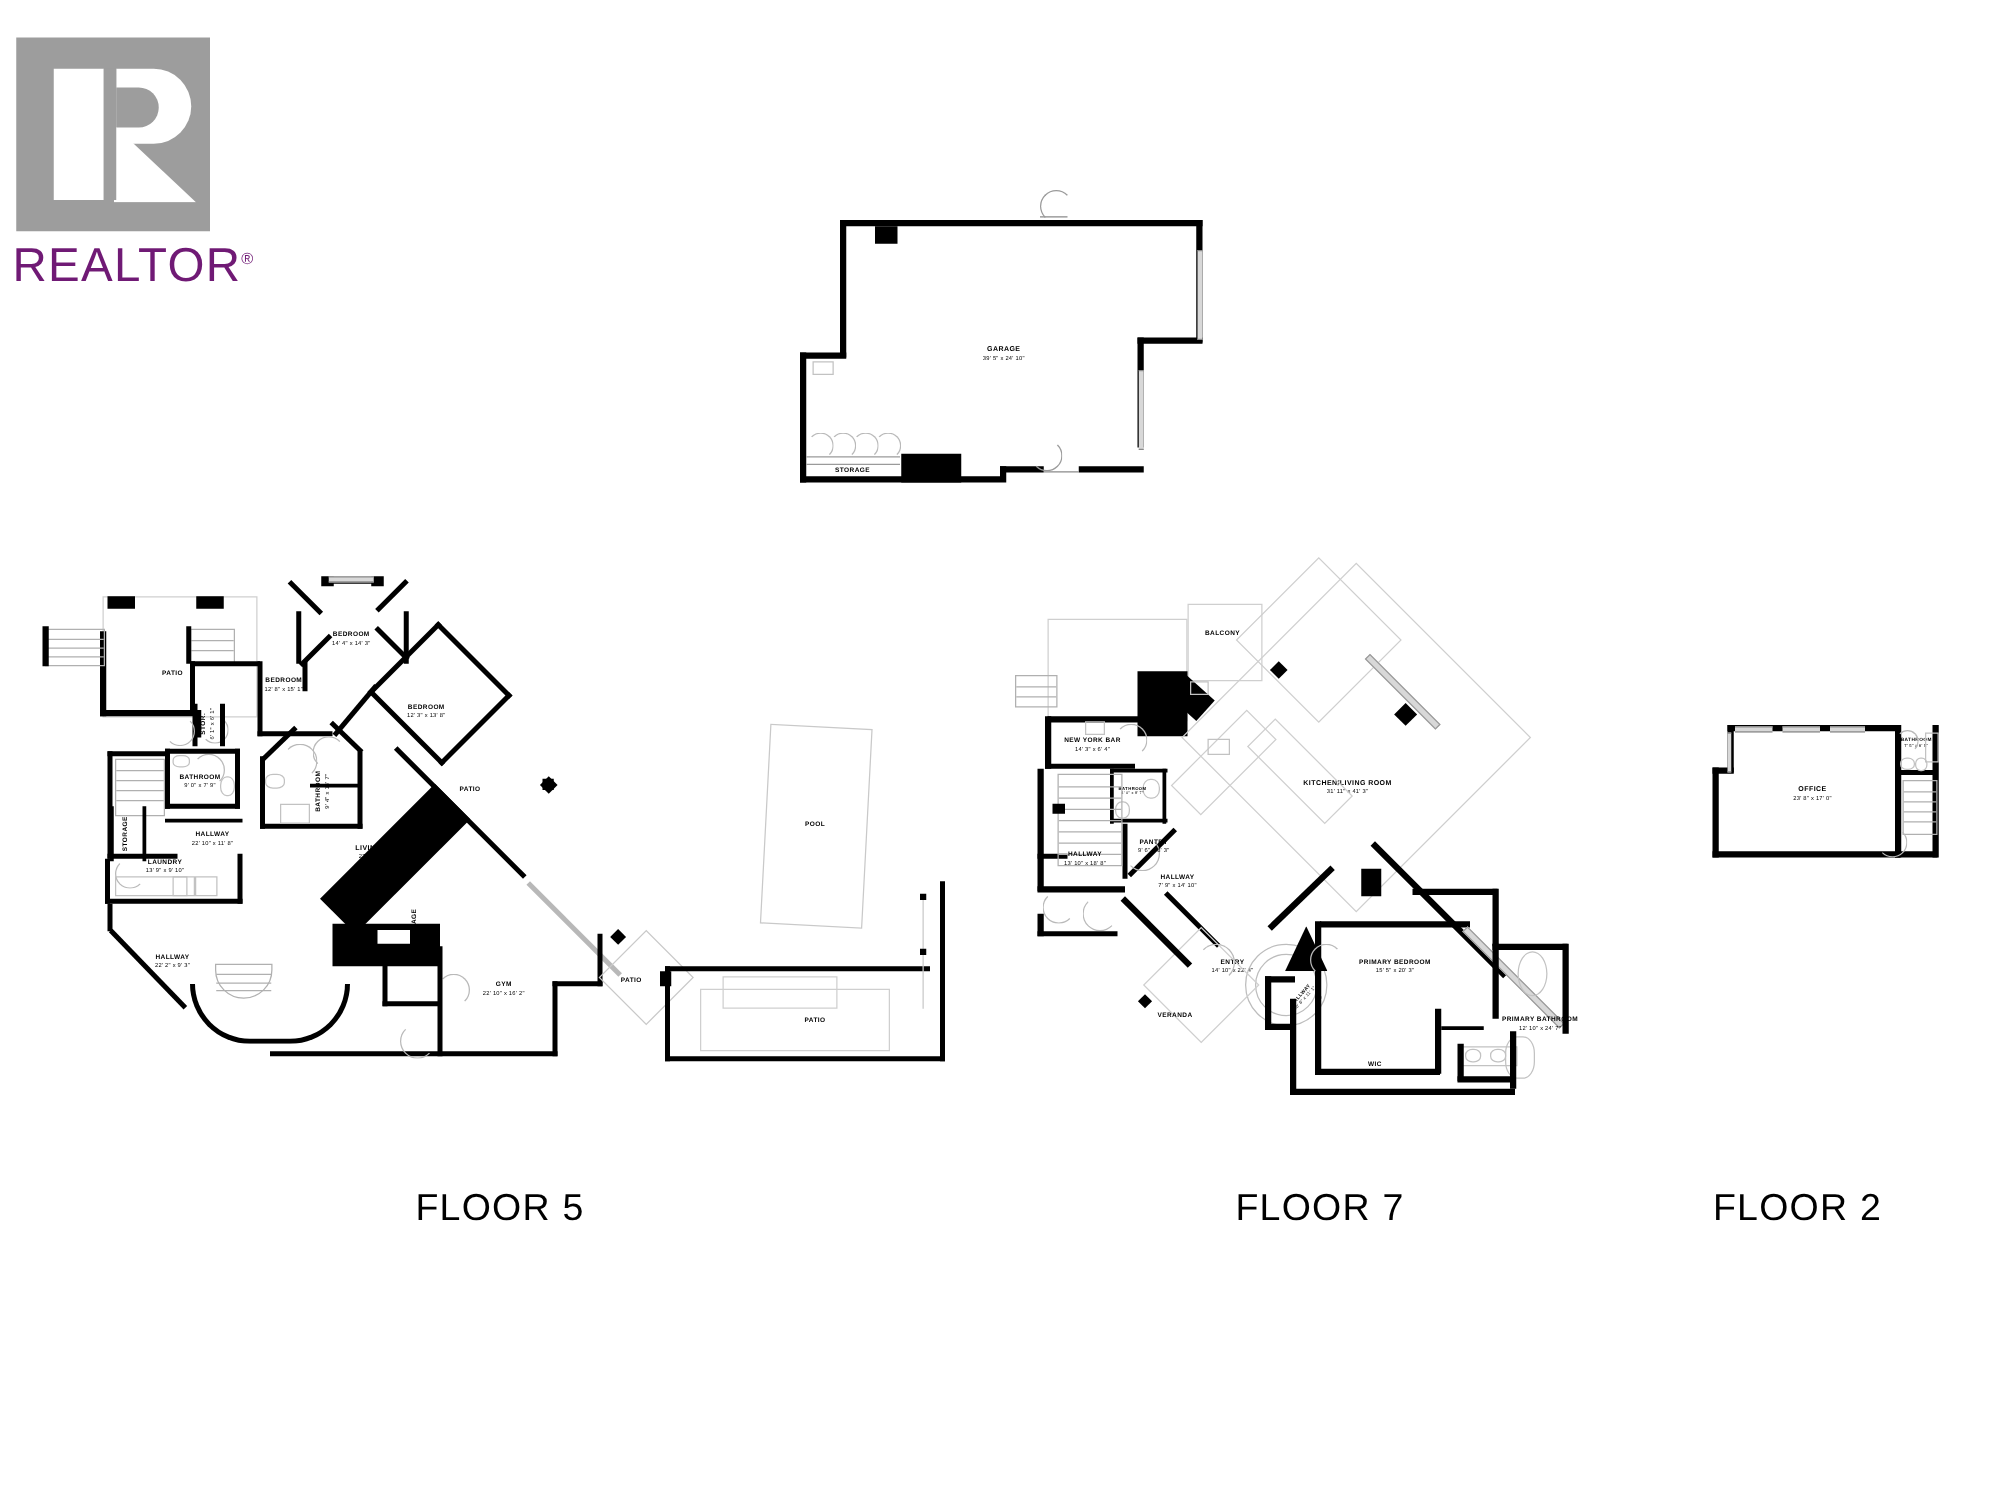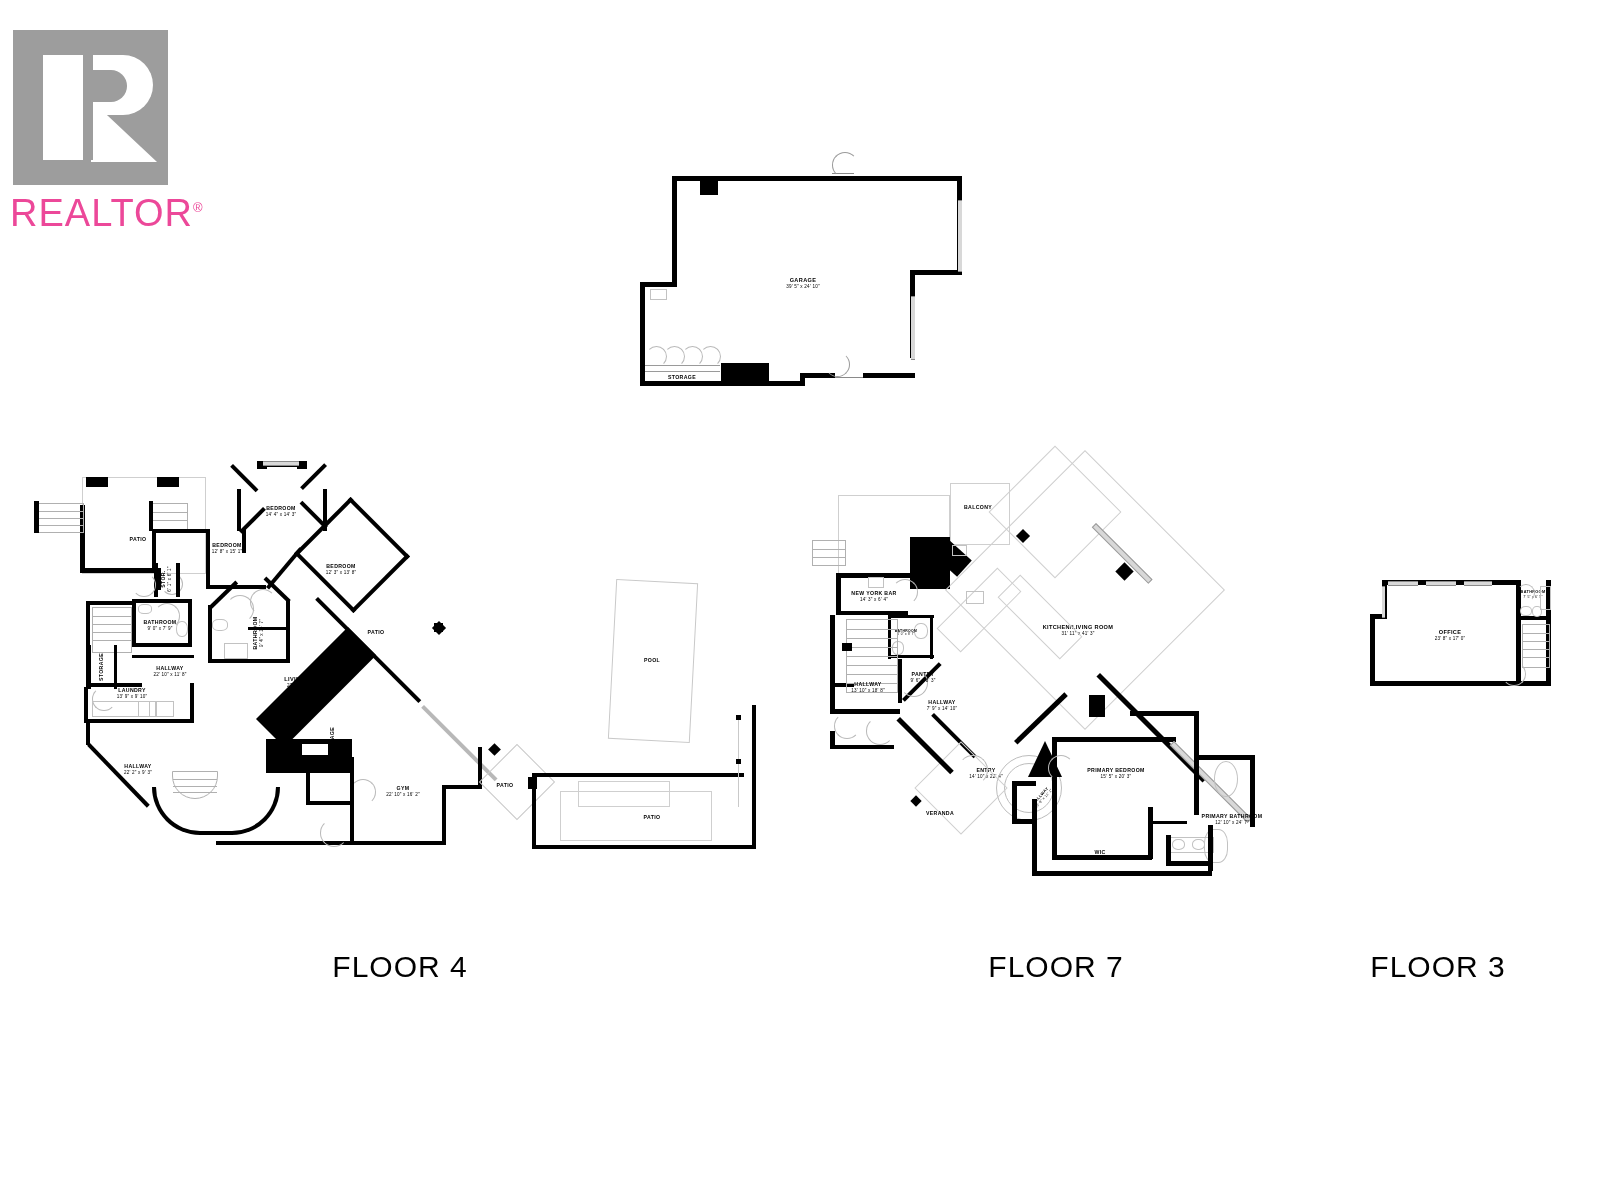--- a/index.html
+++ b/index.html
@@ -9,21 +9,21 @@
   
   #logo{position:absolute;left:8px;top:30px;width:190px;height:215px;}
   #logo .markbox{position:absolute;left:5px;top:0;width:155px;height:155px;background:#9d9d9d;}
   #logo .stem{position:absolute;left:30px;top:25px;width:40px;height:105px;background:#fff;}
   #logo .bowl{position:absolute;left:80px;top:25px;width:60px;height:60px;
               border-radius:0 32px 32px 0;background:#fff;}
   #logo .bowlin{position:absolute;left:80px;top:40px;width:34px;height:32px;background:#9d9d9d;border-radius:0 18px 18px 0;}
   #logo .diag{position:absolute;left:78px;top:70px;width:66px;height:62px;background:#fff;
               clip-path:polygon(0 0,100% 100%,0 100%);}
   #logo .gapv{position:absolute;left:70px;top:25px;width:10px;height:105px;background:#9d9d9d;}
-  #logo .word{position:absolute;left:2px;top:162px;font-size:38px;letter-spacing:1px;color:#ec4899;
+  #logo .word{position:absolute;left:2px;top:162px;font-size:38px;letter-spacing:1px;color:#701a75;
               font-family:"Liberation Sans",sans-serif;font-weight:400;}
   #logo .word sup{font-size:13px;vertical-align:super;}
 
   
   .plan{position:absolute;}
   .w{position:absolute;background:#000;}           
   .iw{position:absolute;background:#000;}           
   .lw{position:absolute;border:1px solid #bdbdbd;}  
   .fill{position:absolute;background:#000;}         
   .win{position:absolute;background:#d8d8d8;border-top:1px solid #8a8a8a;border-bottom:1px solid #8a8a8a;}
@@ -501,15 +501,15 @@
 
   <div class="stair" style="left:182px;top:74px;width:26px;height:42px;">
     <i style="top:8px;"></i>
       <i style="top:16px;"></i>
       <i style="top:24px;"></i>
       <i style="top:32px;"></i>
   </div>
   <div class="arc" style="left:162px;top:112px;width:22px;height:22px;border-color:transparent #b9b9b9 #b9b9b9 transparent;"></div>
 </div>
 
-<div class="floorlabel" style="left:400px;top:950px;">FLOOR 4</div>
+<div class="floorlabel" style="left:400px;top:950px;">FLOOR 5</div>
 <div class="floorlabel" style="left:1056px;top:950px;">FLOOR 7</div>
-<div class="floorlabel" style="left:1438px;top:950px;">FLOOR 3</div>
+<div class="floorlabel" style="left:1438px;top:950px;">FLOOR 2</div>
 
 </body></html>

